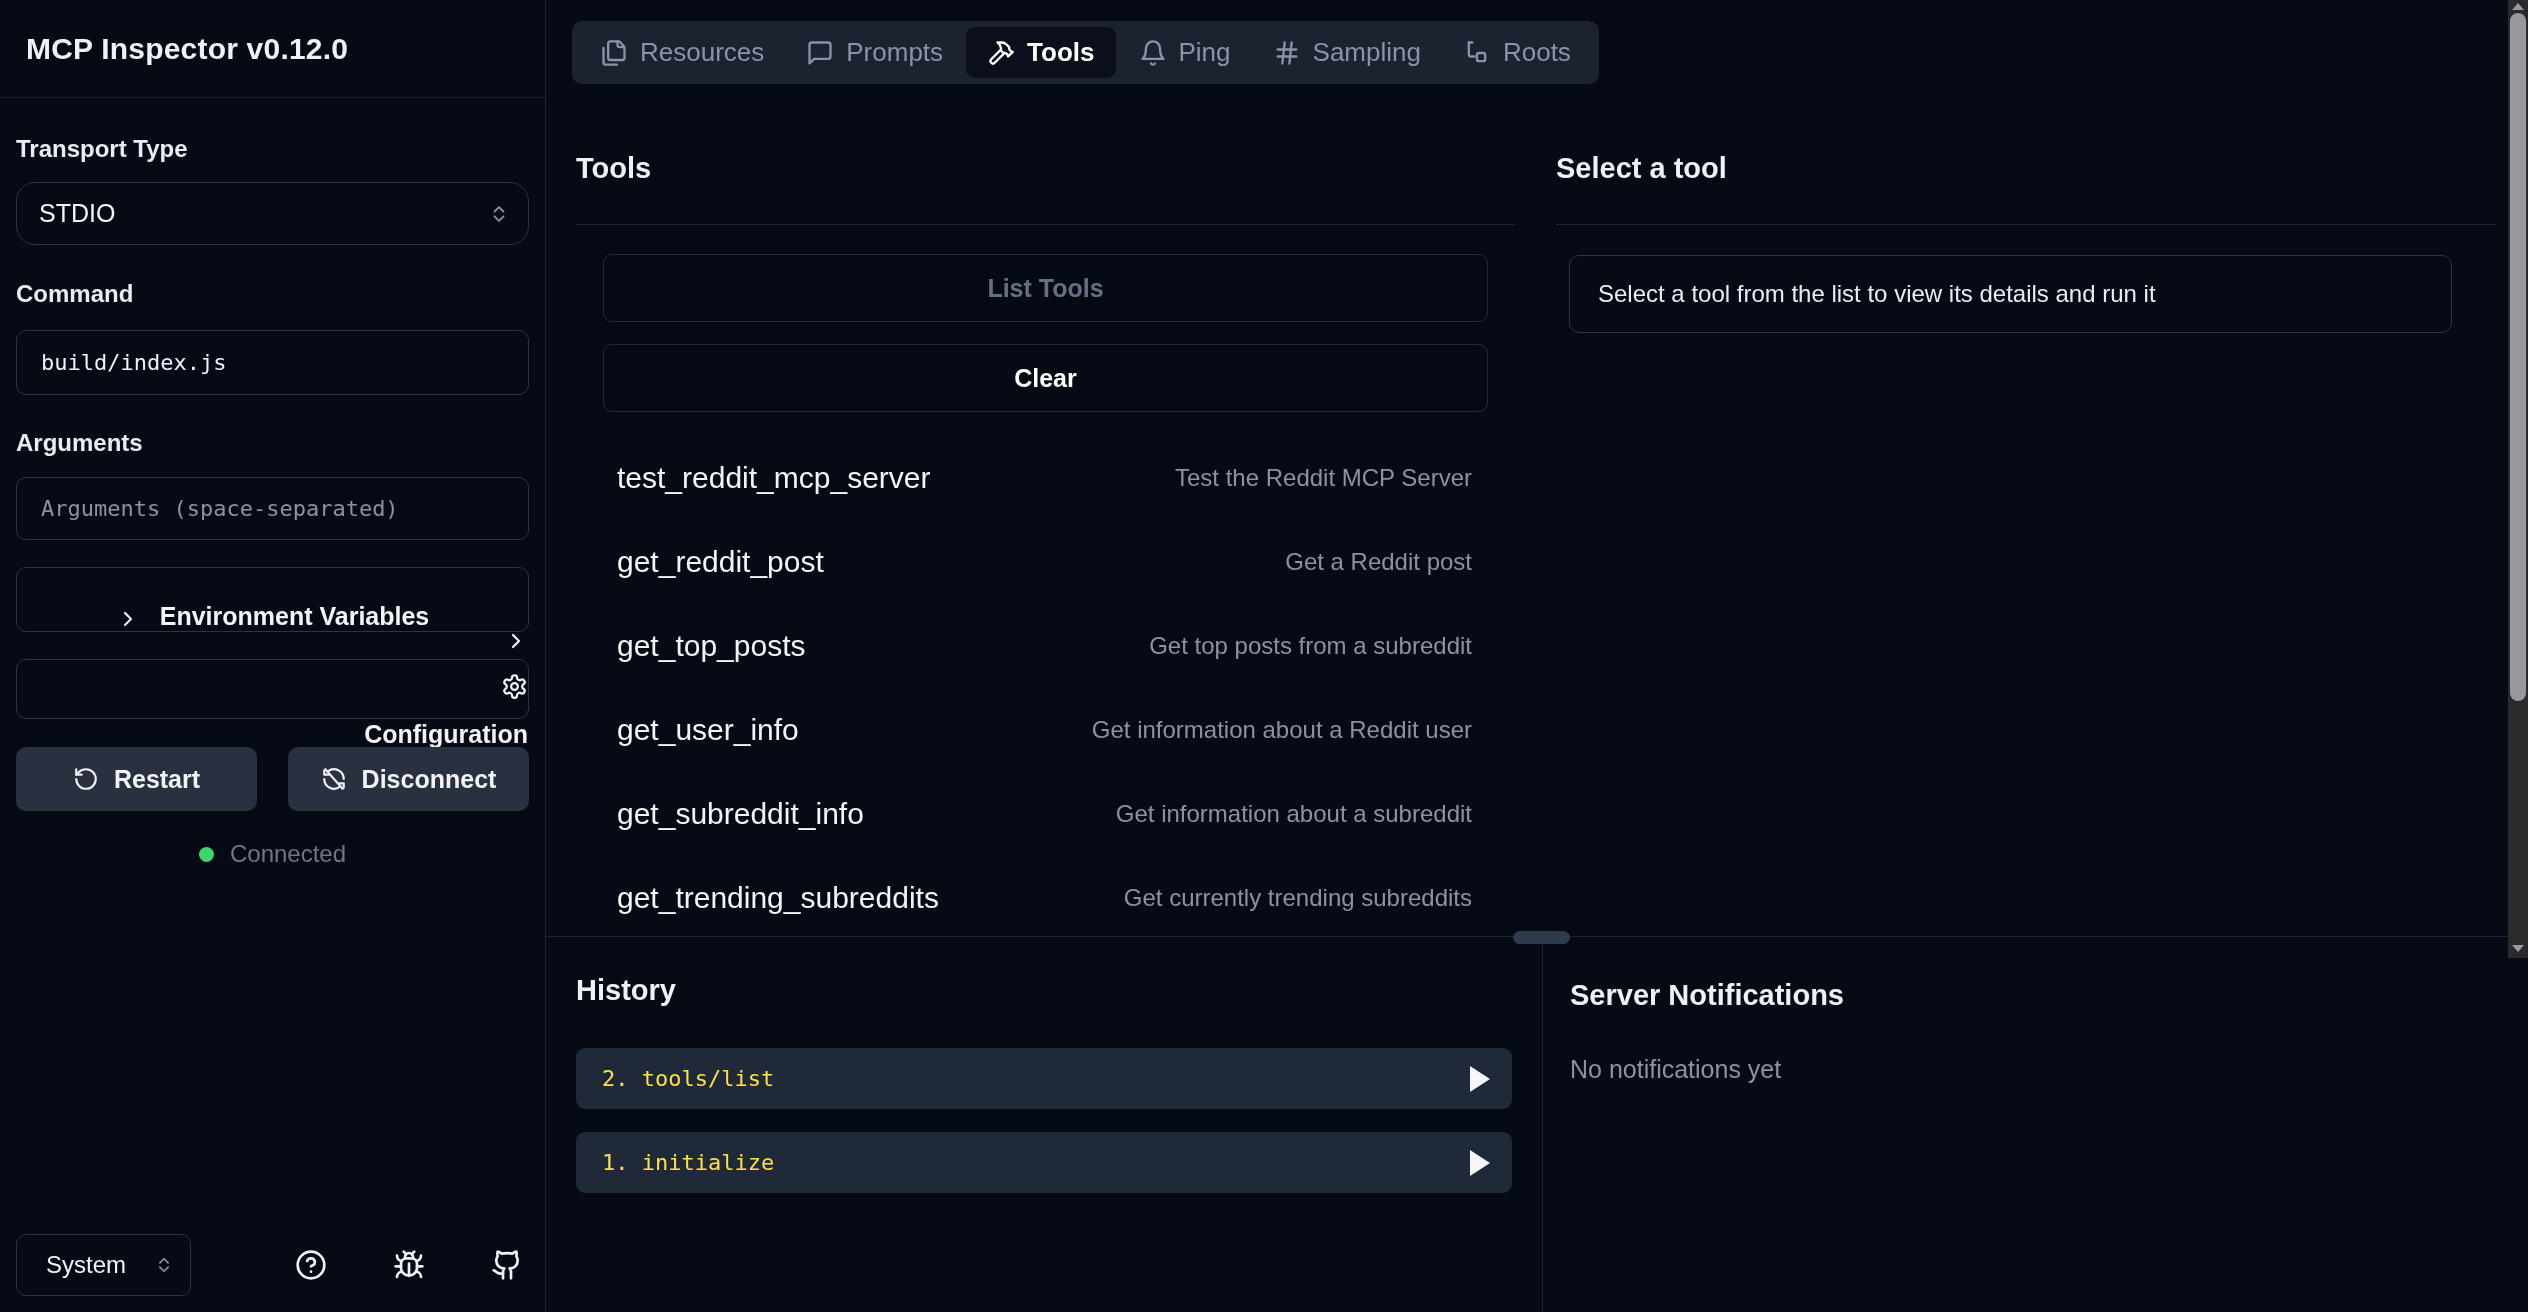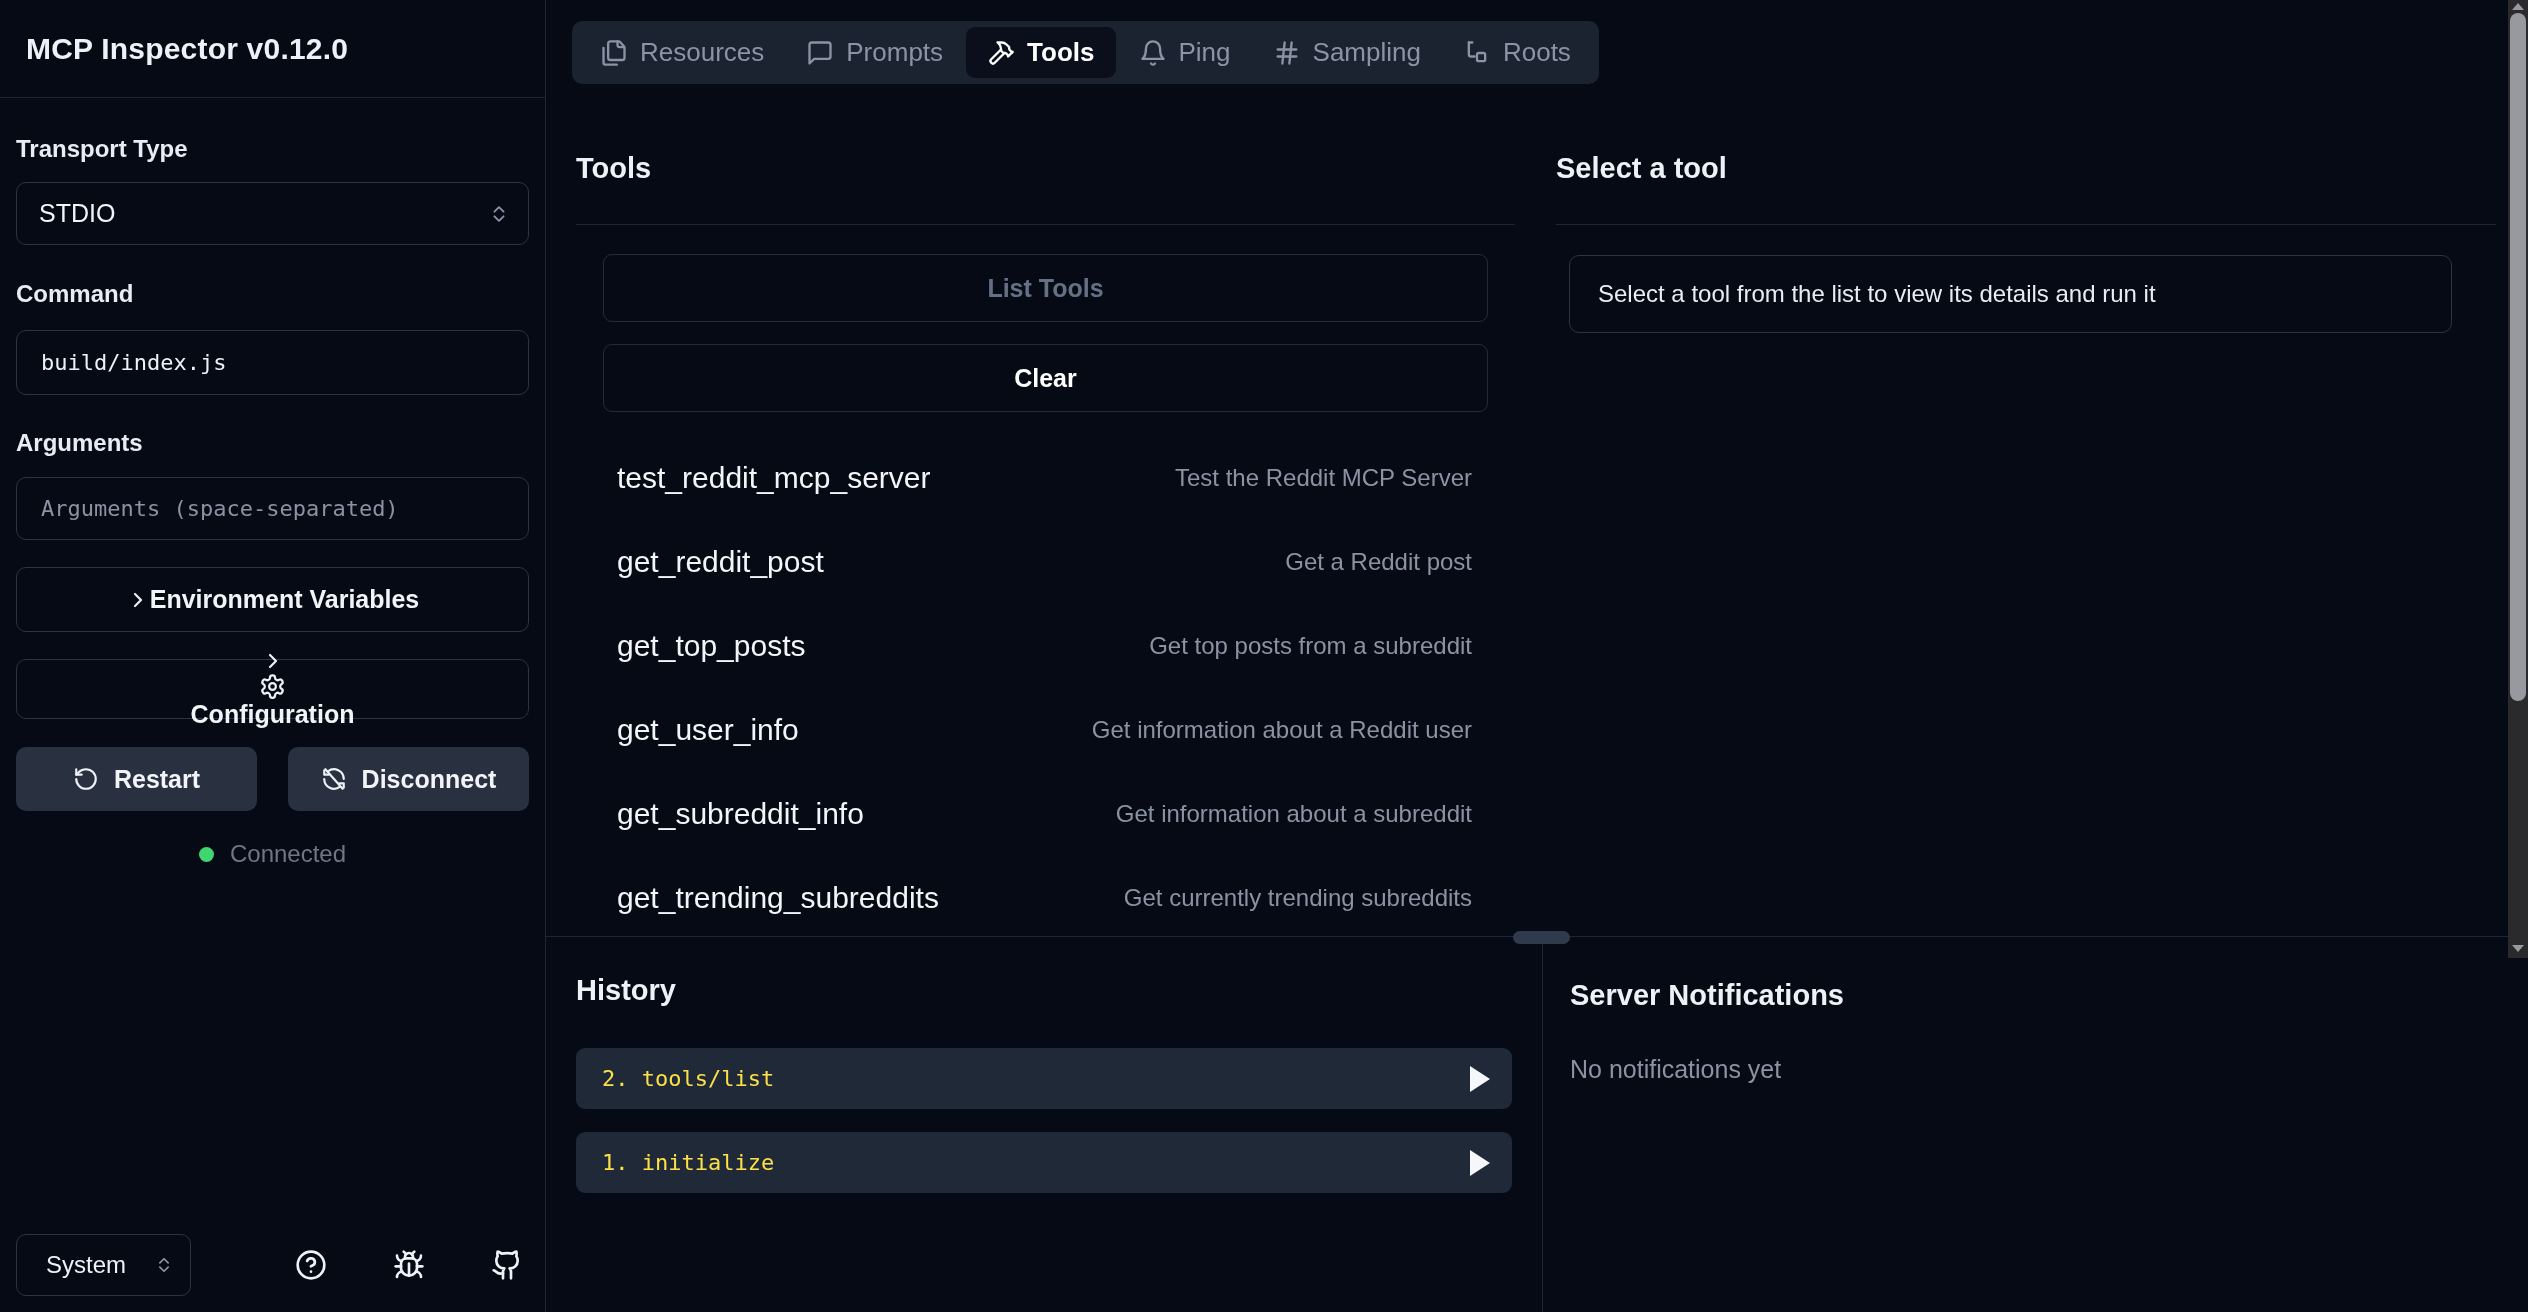--- a/index.html
+++ b/index.html
@@ -26,38 +26,38 @@
   }
   .app-title { font-size: 30px; font-weight: 700; letter-spacing: .2px; }
   .sidebar-body { padding: 0 16px; display: flex; flex-direction: column; }
   .field-label { font-size: 24px; font-weight: 600; color: #e9edf3; line-height: 30px; }
   .lbl-transport { margin-top: 36px; }
   .lbl-command   { margin-top: 34px; }
   .lbl-args      { margin-top: 33px; }
 
   .select-box {
     margin-top: 18px; height: 63px;
-    border: 1px solid #2b3344; border-radius: 10px;
+    border: 1px solid #2b3344; border-radius: 19px;
     display: flex; align-items: center; justify-content: space-between;
     padding: 0 18px 0 22px; font-size: 25px; color: #f2f4f8; cursor: pointer;
     background: transparent;
   }
   .text-input {
     width: 100%; height: 65px; margin-top: 21px;
     border: 1px solid #2b3344; border-radius: 10px; background: transparent;
     color: #eef1f6; font-size: 22px; padding: 0 24px; outline: none;
     font-family: "DejaVu Sans Mono", "Liberation Mono", monospace;
   }
   .text-input.args { margin-top: 19px; height: 63px; }
   .text-input::placeholder { color: #8b93a3; }
 
   .collapse-btn {
     height: 65px; margin-top: 27px;
     border: 1px solid #2b3344; border-radius: 10px; background: transparent;
-    display: flex; align-items: center; justify-content: center; gap: 0;
+    display: flex; align-items: flex-end; justify-content: center; gap: 20px;
     font-size: 25px; font-weight: 600; color: #f2f4f8; cursor: pointer; width: 100%;
   }
   .collapse-btn.config { margin-top: 27px; height: 60px; flex-direction: column; }
 
   .btn-row { display: flex; gap: 31px; margin-top: 28px; }
   .action-btn {
     flex: 1; height: 64px; border: none; border-radius: 10px;
     background: #293040; color: #f2f4f8; font-size: 25px; font-weight: 600;
     display: flex; align-items: center; justify-content: center; gap: 15px; cursor: pointer;
     font-family: "Liberation Sans", sans-serif;

